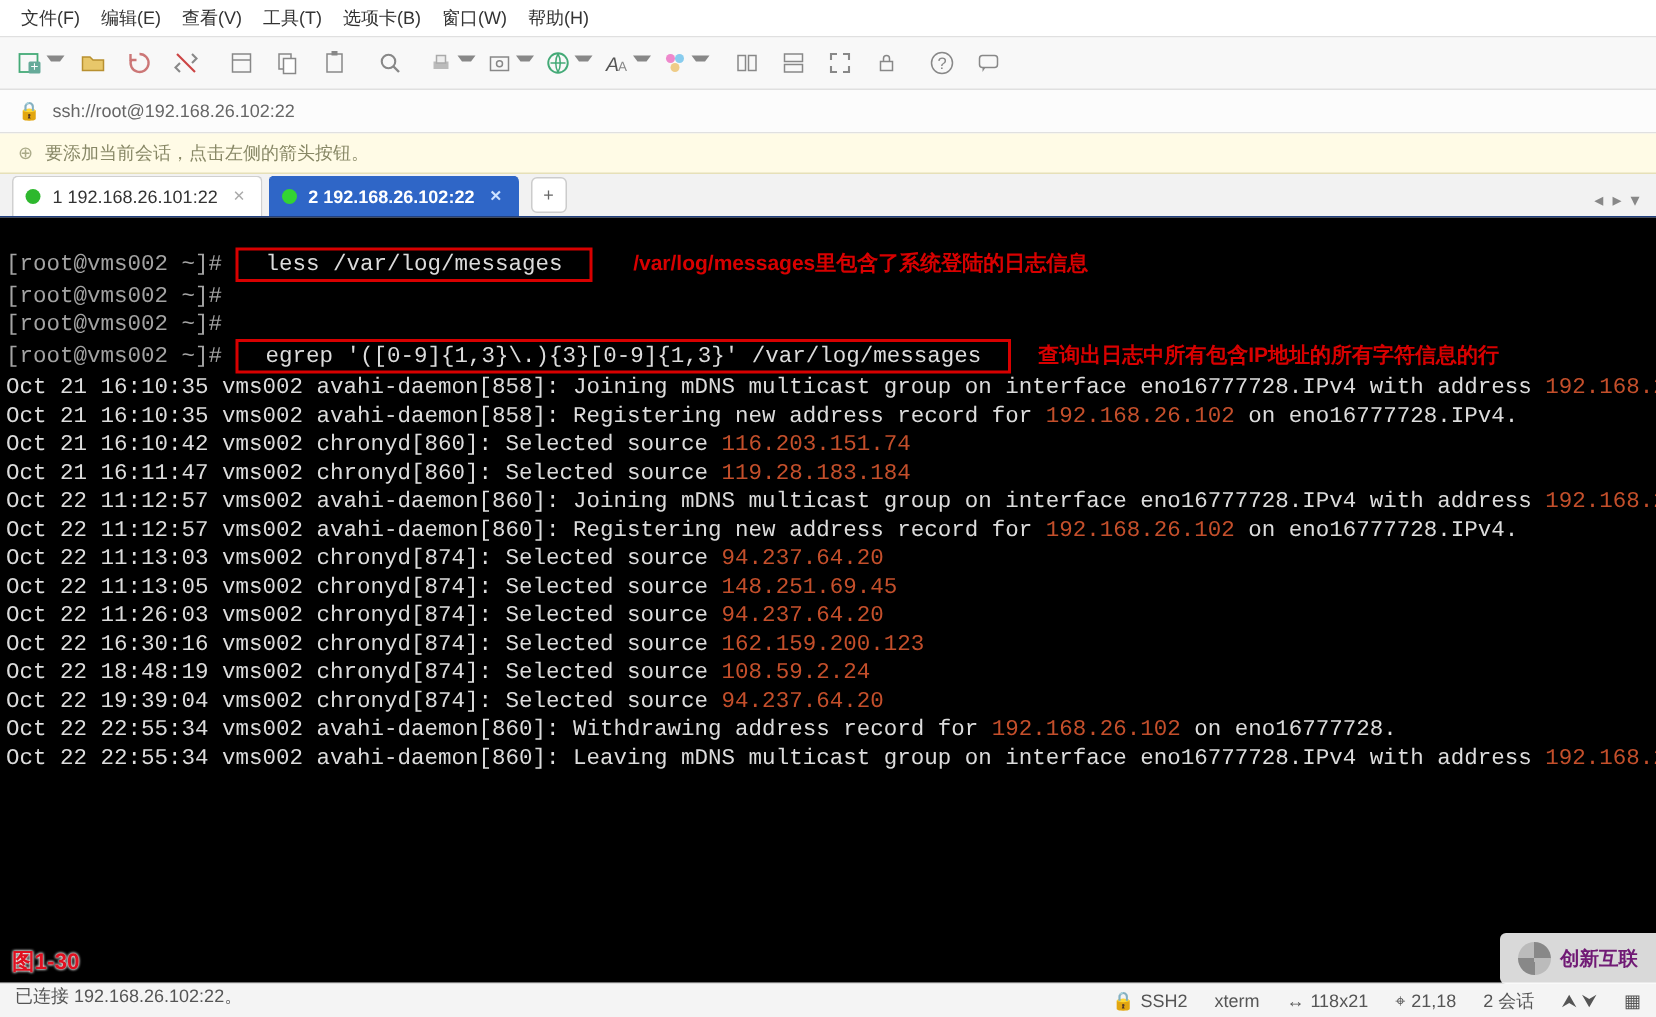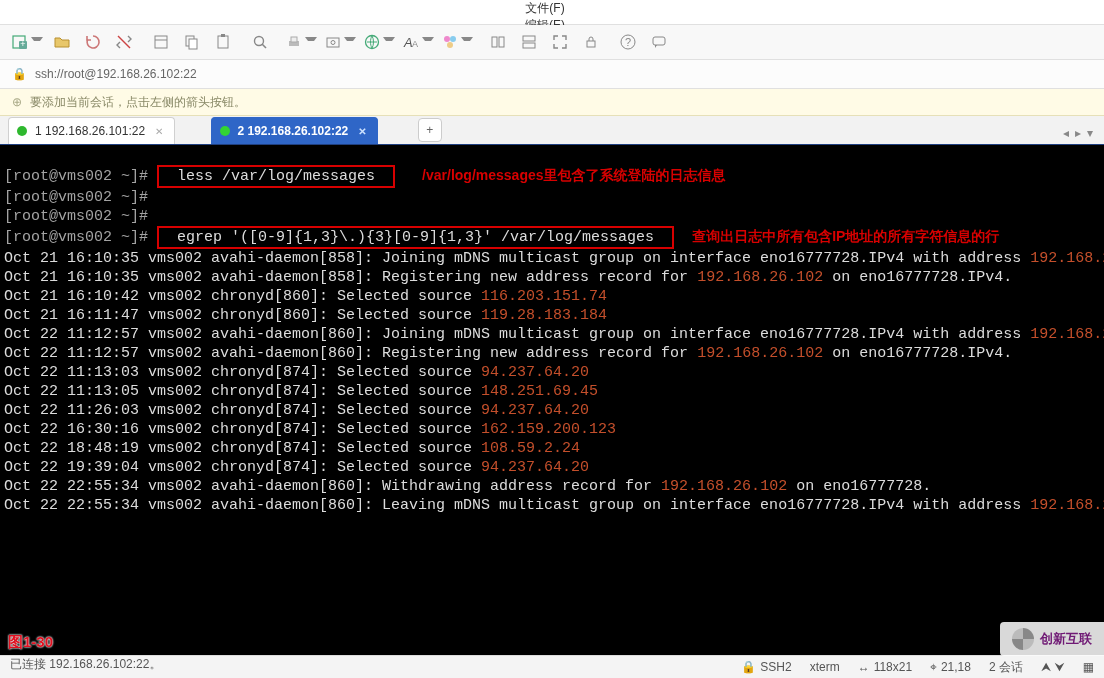--- a/index.html
+++ b/index.html
@@ -15,21 +15,21 @@
   .titlebar .addr { font-weight:bold; font-size:14px; color:#333; margin-right:14px; }
   .titlebar .subtitle { color:#808080; font-size:12px; }
   .winbtns { margin-left:auto; display:flex; }
   .winbtn { width:46px; height:28px; display:flex; align-items:center; justify-content:center;
     color:#666; }
   .winbtn svg { display:block; }
   .winbtn.close { background:#e81123; color:#fff; }
 
   
   .menubar { height:24px; display:flex; align-items:center; padding:0 14px;
-    border-bottom:1px solid #e0e0e0; background:#fff; font-size:12px;flex-direction:column; }
+    border-bottom:1px solid #e0e0e0; background:#fff; font-size:12px; }
   .menubar .menuitem { margin-right:14px; color:#333; }
 
   
   .toolbar { height:34px; display:flex; align-items:center; padding:0 8px;
     border-bottom:1px solid #e0e0e0; background:#f8f8f8; gap:0px; }
   .tbtn { display:inline-flex; align-items:center; justify-content:center;
     width:30px; height:28px; color:#555; margin-right:1px; }
   .tbtn svg { display:block; }
   .tsep { width:6px; height:1px; }
   .tbtn.wide { width:38px; }
@@ -41,21 +41,21 @@
     border-bottom:1px solid #e0e0e0; background:#fcfcfc; color:#666; }
   .addrbar .lock { margin-right:8px; color:#888; }
 
   
   .hintbar { height:26px; display:flex; align-items:center; padding:0 12px;
     background:#fffbe6; border-bottom:1px solid #e6e0b8; color:#886; }
   .hintbar .plus { margin-right:8px; color:#aa8; }
 
   
   .tabstrip { height:28px; display:flex; align-items:flex-end; padding:0 8px;
-    background:#f2f2f2; border-bottom:1px solid #204080;gap:32px; }
+    background:#f2f2f2; border-bottom:1px solid #204080; }
   .tab { display:flex; align-items:center; height:26px; padding:0 10px 0 8px;
     background:#fff; border:1px solid #d0d0d0; border-bottom:none; border-radius:4px 4px 0 0;
     margin-right:4px; font-size:12px; }
   .tab .dot { width:10px; height:10px; border-radius:50%; background:#2eb82e; margin-right:8px; }
   .tab .x { margin-left:10px; color:#aaa; font-size:10px; }
   .tab.active { background:#2f66c7; color:#fff; font-weight:bold; border-color:#2f66c7; }
   .tab.active .dot { background:#33d433; }
   .tab.active .x { color:#cde2ff; }
   .addtab { width:22px; height:22px; border:1px solid #ccc; border-radius:4px;
     display:flex; align-items:center; justify-content:center; background:#fff; color:#666;

